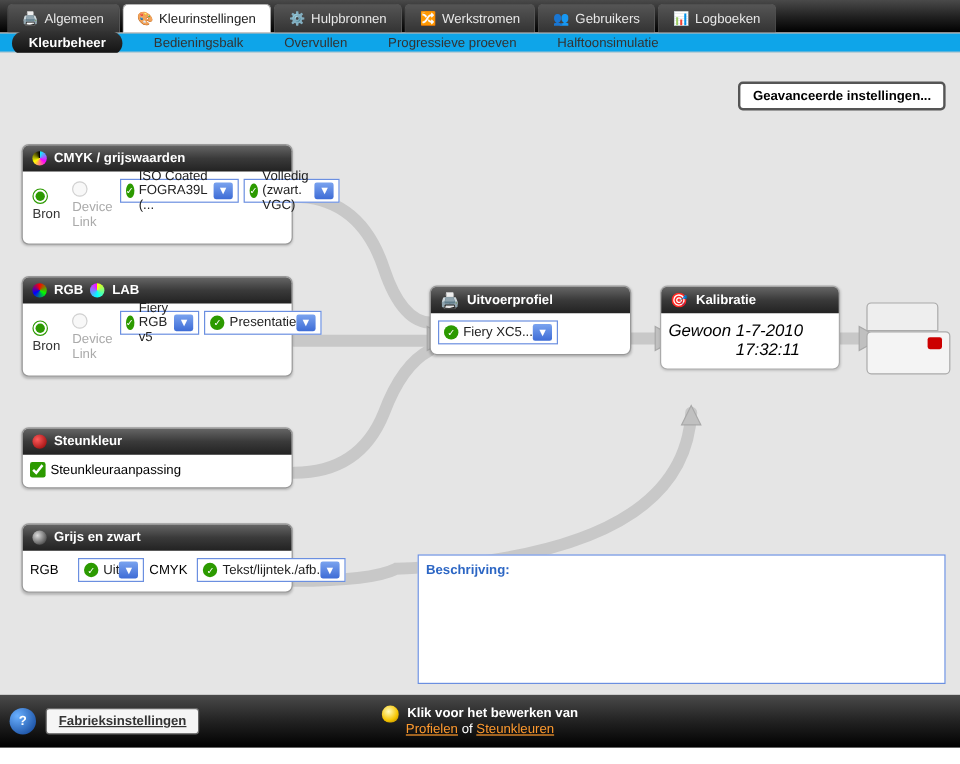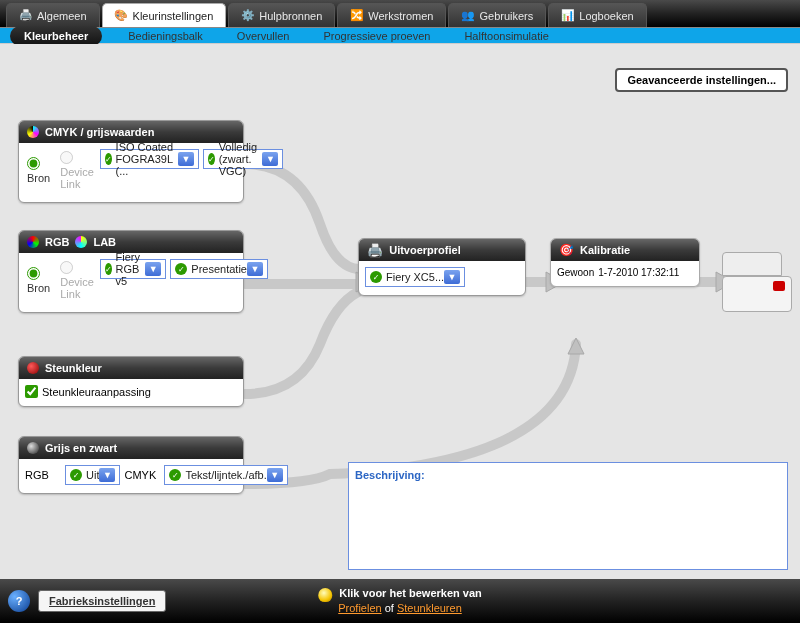--- a/index.html
+++ b/index.html
@@ -74,21 +74,21 @@
   .rowlbl label { width:34px; }
   
   .dot { width:12px; height:12px; border-radius:50%; display:inline-block; }
   
   .midpanel { width: 168px; }
   
   .calbox {
     position:absolute; width:150px; border:1px solid #aaa; border-radius:6px;
     background:#fff; box-shadow: 0 1px 2px rgba(0,0,0,.15);
   }
-  .calbox .panel-body { font-size:10px; }
+  .calbox .panel-body { font-size:14px;font-style:italic; }
   
   .printer {
     position:absolute; width:70px; height:60px;
   }
   .printer .ptop { width:60px; height:24px; background:#eee; border:1px solid #aaa; border-radius:4px 4px 0 0;}
   .printer .pbody { width:70px; height:36px; background:#f4f4f4; border:1px solid #aaa; border-radius:4px; position:relative;}
   .printer .pred { position:absolute; top:4px; right:6px; width:12px; height:10px; background:#c00; border-radius:2px;}
   
   .descbox {
     position:absolute; border:1px solid #6b8fe0; background:#fff;

